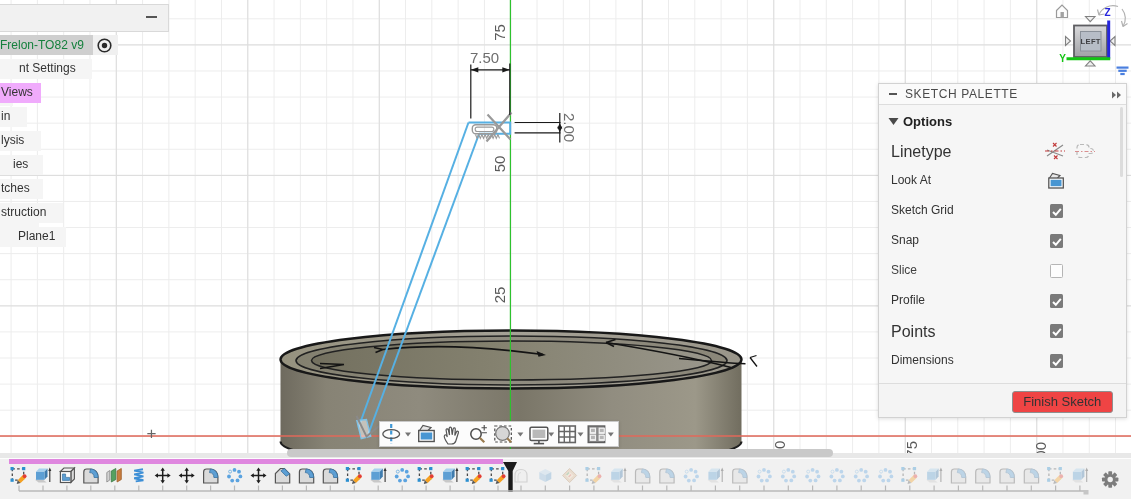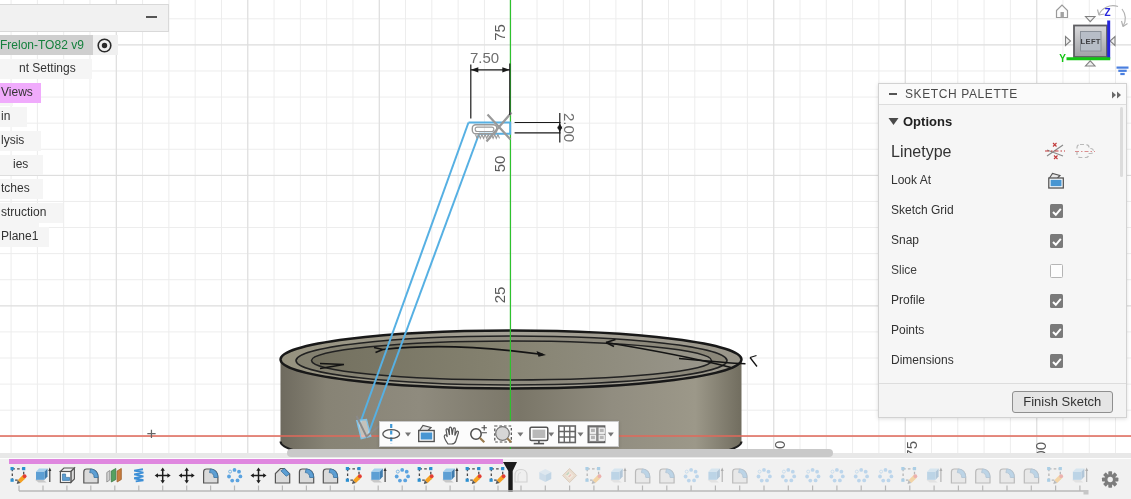--- a/index.html
+++ b/index.html
@@ -184,21 +184,21 @@
 <div style="position:absolute;left:0;top:99.5px;width:13px;height:6px;background:#f5f5f5;z-index:10"></div>
 <div style="position:absolute;left:0;top:222.5px;width:39px;height:6px;background:#f5f5f5;z-index:10"></div>
 <div style="z-index:10;position:relative">
       <div style="position:absolute;left:0;top:59.2px;width:73px;height:19.5px;background:#f5f5f5;color:#333;font-size:12px;line-height:19.5px;white-space:nowrap;padding-left:19px">nt Settings</div>
       <div style="position:absolute;left:0;top:83.2px;width:40px;height:19.5px;background:#f0abfc;color:#333;font-size:12px;line-height:19.5px;white-space:nowrap;padding-left:1px">Views</div>
       <div style="position:absolute;left:0;top:107.2px;width:26px;height:19.5px;background:#f5f5f5;color:#333;font-size:12px;line-height:19.5px;white-space:nowrap;padding-left:1px">in</div>
       <div style="position:absolute;left:0;top:131.2px;width:40px;height:19.5px;background:#f5f5f5;color:#333;font-size:12px;line-height:19.5px;white-space:nowrap;padding-left:1px">lysis</div>
       <div style="position:absolute;left:0;top:155.2px;width:30px;height:19.5px;background:#f5f5f5;color:#333;font-size:12px;line-height:19.5px;white-space:nowrap;padding-left:13px">ies</div>
       <div style="position:absolute;left:0;top:179.2px;width:42px;height:19.5px;background:#f5f5f5;color:#333;font-size:12px;line-height:19.5px;white-space:nowrap;padding-left:1px">tches</div>
       <div style="position:absolute;left:0;top:203.2px;width:62px;height:19.5px;background:#f5f5f5;color:#333;font-size:12px;line-height:19.5px;white-space:nowrap;padding-left:1px">struction</div>
-      <div style="position:absolute;left:0;top:227.2px;width:48px;height:19.5px;background:#f5f5f5;color:#333;font-size:12px;line-height:19.5px;white-space:nowrap;padding-left:1px">Plane1</div>
+      <div style="position:absolute;left:0;top:227.2px;width:48px;height:19.5px;background:#f5f5f5;color:#333;font-size:12px;line-height:19.5px;white-space:nowrap;padding-left:18px">Plane1</div>
     </div>
 <div style="position:absolute;left:145px;top:427px;width:13px;height:13px;z-index:10;color:#666;font-size:17px;line-height:13px;text-align:center">+</div>
 
 <svg width="95" height="82" viewBox="0 0 95 82" style="position:absolute;left:1036;top:0;z-index:5">
 
 <path d="M20.5,10.5 L26,5 L31.5,10.5 V17.5 H20.5 Z" fill="#fcfcfc" stroke="#9a9a9a" stroke-width="1.2"></path>
 <rect x="24.5" y="12" width="3.4" height="5.5" fill="#a2a2a2"></rect>
 
 <g stroke="#b2b2b2" stroke-width="1.2" fill="none">
  <path d="M63,15 C65,8 74,4 82,6.5"></path>
@@ -246,21 +246,21 @@
 <svg width="12" height="9" style="position:absolute;left:888px;top:117px;z-index:13">
  <path d="M0.5,1 H10.5 L5.5,8 Z" fill="#4a4a4a"></path>
 </svg>
 <div style="position:absolute;left:903px;top:113.5px;font-size:13px;font-weight:bold;color:#222;z-index:13">Options</div>
 <div style="position:absolute;left:891px;top:143px;font-size:16px;color:#333;z-index:12">Linetype</div>
     <div style="position:absolute;left:891px;top:173px;font-size:12px;color:#333;z-index:12">Look At</div>
     <div style="position:absolute;left:891px;top:203px;font-size:12px;color:#333;z-index:12">Sketch Grid</div>
     <div style="position:absolute;left:891px;top:233px;font-size:12px;color:#333;z-index:12">Snap</div>
     <div style="position:absolute;left:891px;top:263px;font-size:12px;color:#404040;z-index:12">Slice</div>
     <div style="position:absolute;left:891px;top:293px;font-size:12px;color:#333;z-index:12">Profile</div>
-    <div style="position:absolute;left:891px;top:323px;font-size:12px;color:#333;z-index:12">Points</div>
+    <div style="position:absolute;left:891px;top:323px;font-size:16px;color:#333;z-index:12">Points</div>
     <div style="position:absolute;left:891px;top:353px;font-size:12px;color:#333;z-index:12">Dimensions</div>
 <div style="position:absolute;left:1049.5px;top:204px;width:13.5px;height:13.5px;background:#7a7a7a;border-radius:1.5px;z-index:12"><svg width="13.5" height="13.5" viewBox="0 0 13.5 13.5">
         <path d="M3,7 L5.8,9.8 L10.8,3.8" fill="none" stroke="#fff" stroke-width="2"></path>
       </svg></div>
     <div style="position:absolute;left:1049.5px;top:234px;width:13.5px;height:13.5px;background:#7a7a7a;border-radius:1.5px;z-index:12"><svg width="13.5" height="13.5" viewBox="0 0 13.5 13.5">
         <path d="M3,7 L5.8,9.8 L10.8,3.8" fill="none" stroke="#fff" stroke-width="2"></path>
       </svg></div>
     <div style="position:absolute;left:1049.5px;top:264px;width:13.5px;height:13.5px;background:#fdfdfd;border:1px solid #b5b5b5;box-sizing:border-box;border-radius:1.5px;z-index:12"></div>
     <div style="position:absolute;left:1049.5px;top:294px;width:13.5px;height:13.5px;background:#7a7a7a;border-radius:1.5px;z-index:12"><svg width="13.5" height="13.5" viewBox="0 0 13.5 13.5">
         <path d="M3,7 L5.8,9.8 L10.8,3.8" fill="none" stroke="#fff" stroke-width="2"></path>
@@ -279,21 +279,21 @@
 <path d="M36,3.5 h6 a3,3 0 0 1 3,3 v1 h2 a2.5,2.5 0 0 1 0,5 h-2 v1 a3,3 0 0 1 -3,3 h-6 a3,3 0 0 1 -3,-3 v-7 a3,3 0 0 1 3,-3 z" fill="none" stroke="#b9b9b9" stroke-width="1.2" stroke-dasharray="4,2.5"></path>
 <path d="M31,10.5 h20" stroke="#d98f8f" stroke-width="1.1" stroke-dasharray="4,2,1.5,2" fill="none"></path>
 </svg>
 <svg width="20" height="20" viewBox="0 0 20 20" style="position:absolute;left:1046;top:171;z-index:12">
 <path d="M3.5,7 L6.5,2.5 L14,4.5 L11.5,7" fill="#e8e8e8" stroke="#555" stroke-width="1.1"></path>
 <rect x="2.8" y="7" width="14.5" height="10" fill="#fdfdfd" stroke="#555" stroke-width="1.3"></rect>
 <rect x="4.6" y="8.8" width="10.9" height="6.4" fill="#4896d2"></rect>
 </svg>
 <div style="position:absolute;left:878.5px;top:382.5px;width:247.5px;height:1px;background:#ddd;z-index:13"></div>
 <div style="position:absolute;left:878.5px;top:383.5px;width:247.5px;height:33px;background:#f4f4f4;z-index:12"></div>
-<div style="position:absolute;left:1011.5px;top:391px;width:101.5px;height:22px;background:#e5e5e5;border:1px solid #8f8f8f;border-radius:3px;box-sizing:border-box;z-index:13;font-size:13px;color:#333;text-align:center;line-height:20px">Finish Sketch</div>
+<div style="position:absolute;left:1011.5px;top:391px;width:101.5px;height:22px;background:#ef4444;border:1px solid #8f8f8f;border-radius:3px;box-sizing:border-box;z-index:13;font-size:13px;color:#333;text-align:center;line-height:20px">Finish Sketch</div>
 <div style="position:absolute;left:1119.5px;top:107px;width:3.5px;height:70px;background:#dcdcdc;border-radius:2px;z-index:13"></div>
 
 <div style="position:absolute;left:378.5px;top:420.5px;width:238px;height:24px;background:#fcfcfc;border:1px solid #c9c9c9;box-shadow:0 1px 3px rgba(0,0,0,0.18);z-index:15">
       <svg width="238" height="24" viewBox="0 0 238 24" style="display:block">
 
 <line x1="11.2" y1="2" x2="11.2" y2="22" stroke="#3f98d6" stroke-width="2.2" stroke-dasharray="4,2.6"></line>
 <ellipse cx="11.2" cy="12" rx="8.4" ry="4.4" fill="none" stroke="#555" stroke-width="1.3"></ellipse>
 <polygon points="25,10.5 31,10.5 28,14.4" fill="#757575"></polygon>
 
 <path d="M39.5,8.5 L43,3.5 L51,5.5 L48,8.5" fill="#e8e8e8" stroke="#555" stroke-width="1.2"></path>

